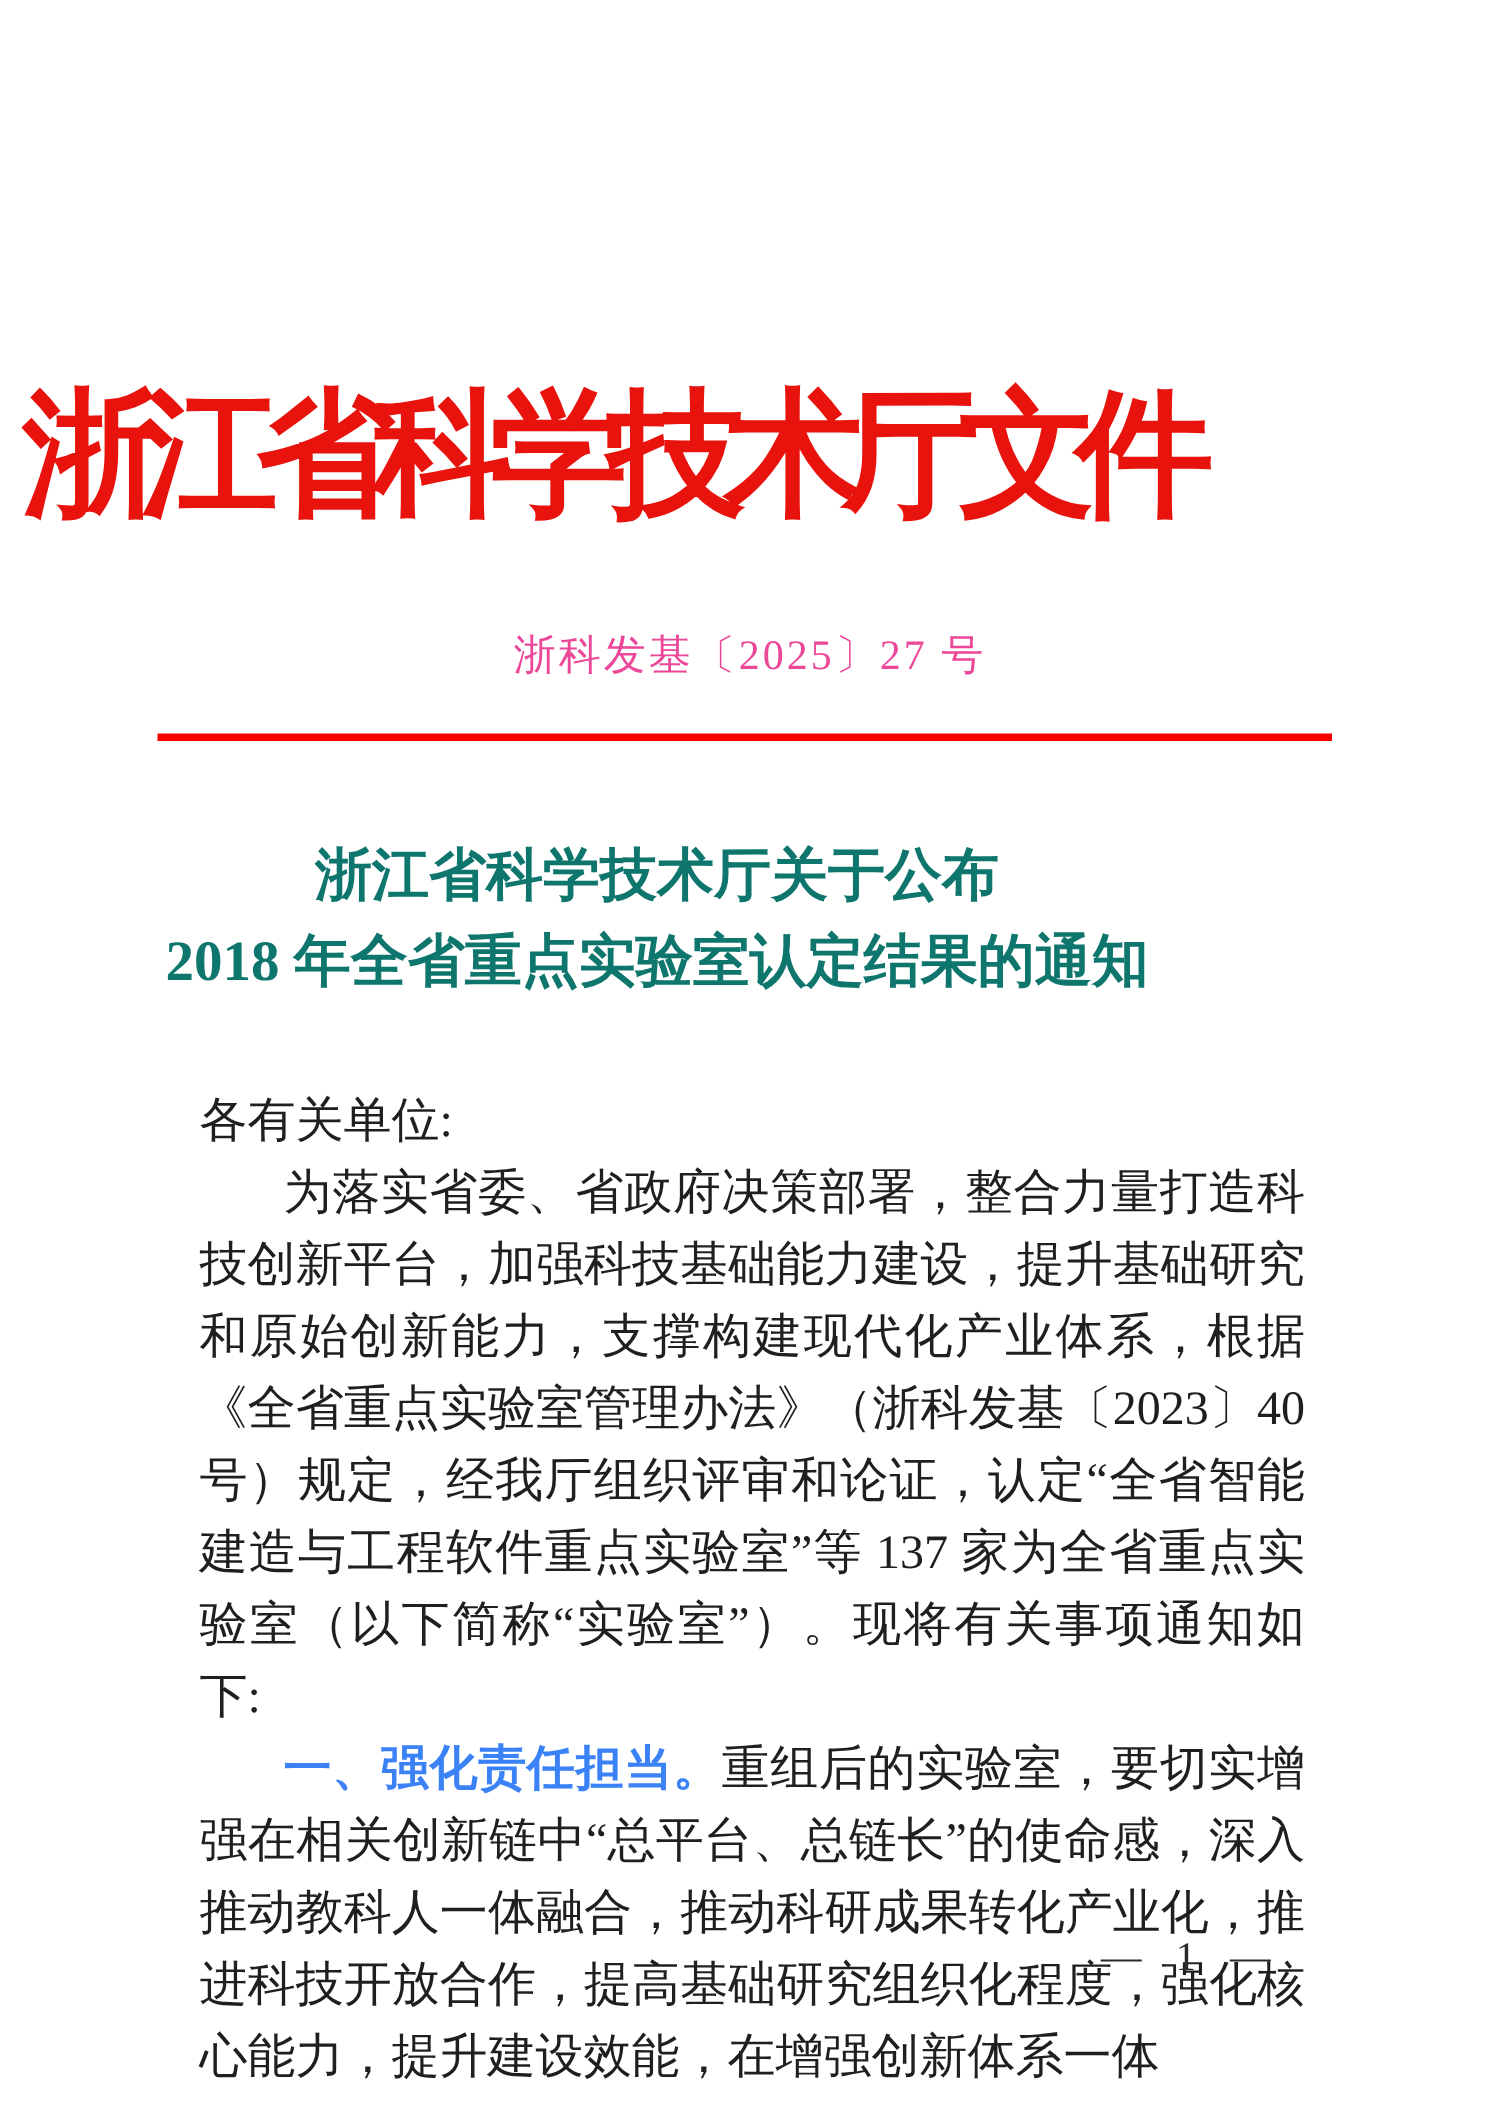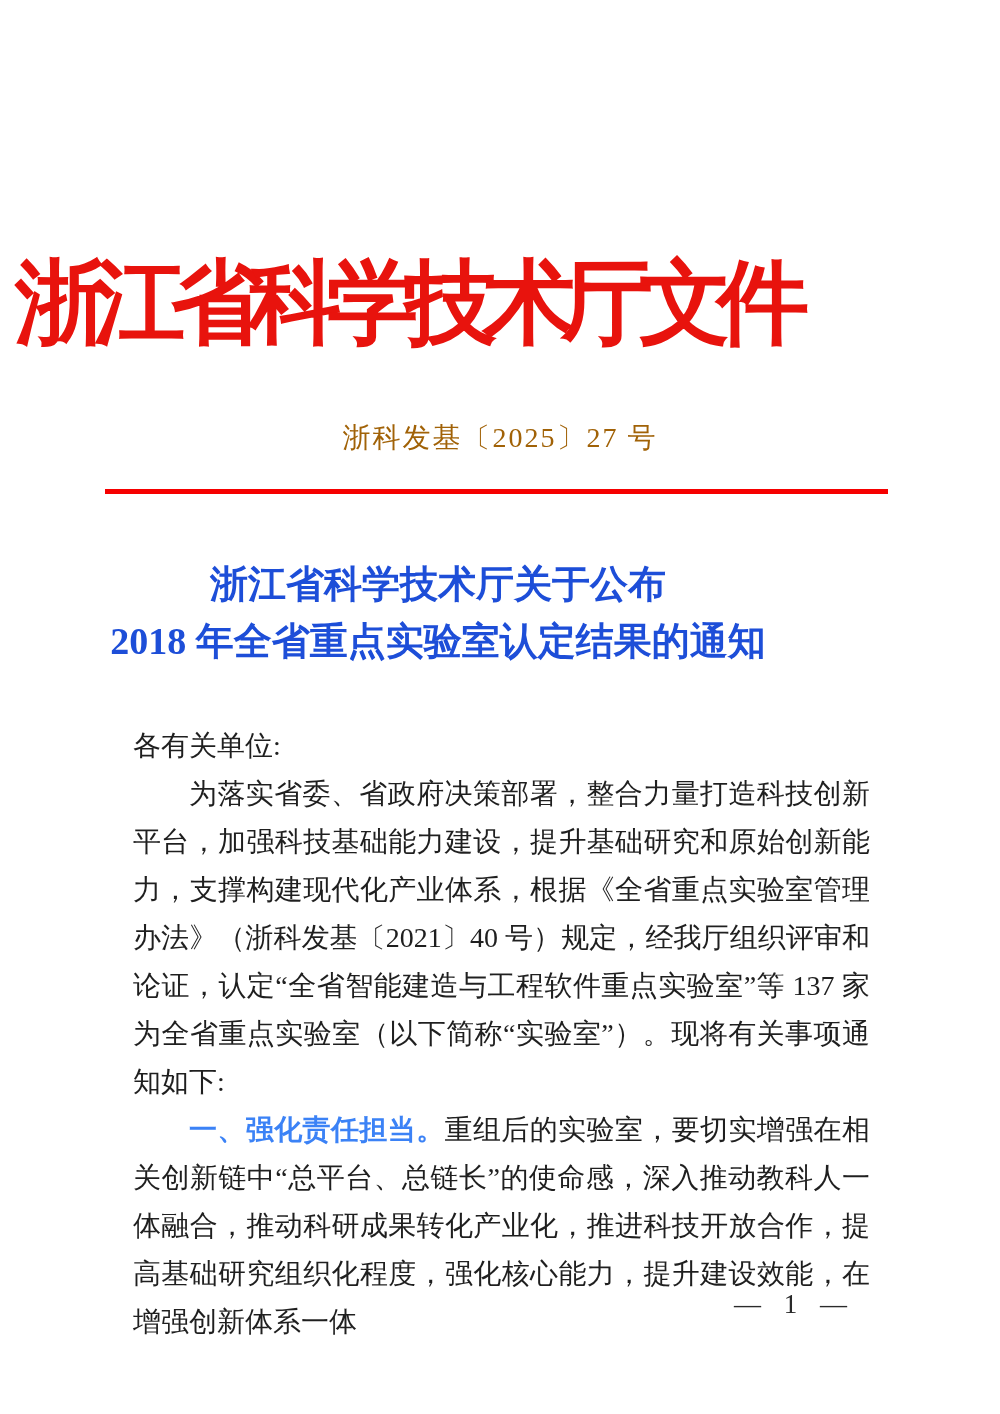--- a/index.html
+++ b/index.html
@@ -32,51 +32,51 @@
   }
   .doc-number {
     position: absolute;
     top: 418px;
     left: 0;
     width: 1000px;
     text-align: center;
     font-size: 28px;
     line-height: 40px;
     letter-spacing: 2px;
-    color: #a16207;
+    color: #ec4899;
   }
   .red-rule {
     position: absolute;
     top: 489px;
     left: 105px;
     width: 783px;
     height: 5px;
     background: var(--rule-red, #f60000);
   }
   .notice-title {
     position: absolute;
     top: 556px;
     left: 0;
     width: 876px;
     margin: 0;
     text-align: center;
     font-size: 38px;
     line-height: 57px;
     font-weight: bold;
-    color: #1d4ed8;
+    color: #0f766e;
   }
   .notice-title .title-line {
     display: block;
   }
   .doc-body {
     position: absolute;
     top: 722px;
     left: 133px;
     width: 737px;
-    font-size: 28px;
+    font-size: 32px;
     line-height: 48px;
     text-align: justify;
     color: #1f1f1f;
   }
   .doc-body p {
     margin: 0;
   }
   .indent {
     text-indent: 56px;
   }
@@ -110,19 +110,19 @@
 
   <div class="red-rule"></div>
 
   <h1 class="notice-title">
     <span class="title-line">浙江省科学技术厅关于公布</span>
     <span class="title-line">2018 年全省重点实验室认定结果的通知</span>
   </h1>
 
   <div class="doc-body">
     <p class="salutation">各有关单位:</p>
-    <p class="indent">为落实省委、省政府决策部署，整合力量打造科技创新平台，加强科技基础能力建设，提升基础研究和原始创新能力，支撑构建现代化产业体系，根据《全省重点实验室管理办法》（浙科发基〔2021〕40 号）规定，经我厅组织评审和论证，认定“全省智能建造与工程软件重点实验室”等 137 家为全省重点实验室（以下简称“实验室”）。现将有关事项通知如下:</p>
+    <p class="indent">为落实省委、省政府决策部署，整合力量打造科技创新平台，加强科技基础能力建设，提升基础研究和原始创新能力，支撑构建现代化产业体系，根据《全省重点实验室管理办法》（浙科发基〔2023〕40 号）规定，经我厅组织评审和论证，认定“全省智能建造与工程软件重点实验室”等 137 家为全省重点实验室（以下简称“实验室”）。现将有关事项通知如下:</p>
     <p class="indent"><span class="bold-lead">一、强化责任担当。</span><span>重组后的实验室，要切实增强在相关创新链中“总平台、总链长”的使命感，深入推动教科人一体融合，推动科研成果转化产业化，推进科技开放合作，提高基础研究组织化程度，强化核心能力，提升建设效能，在增强创新体系一体</span></p>
   </div>
 
   <div class="page-number">— 1 —</div>
 
 </div>
 
 </body></html>

